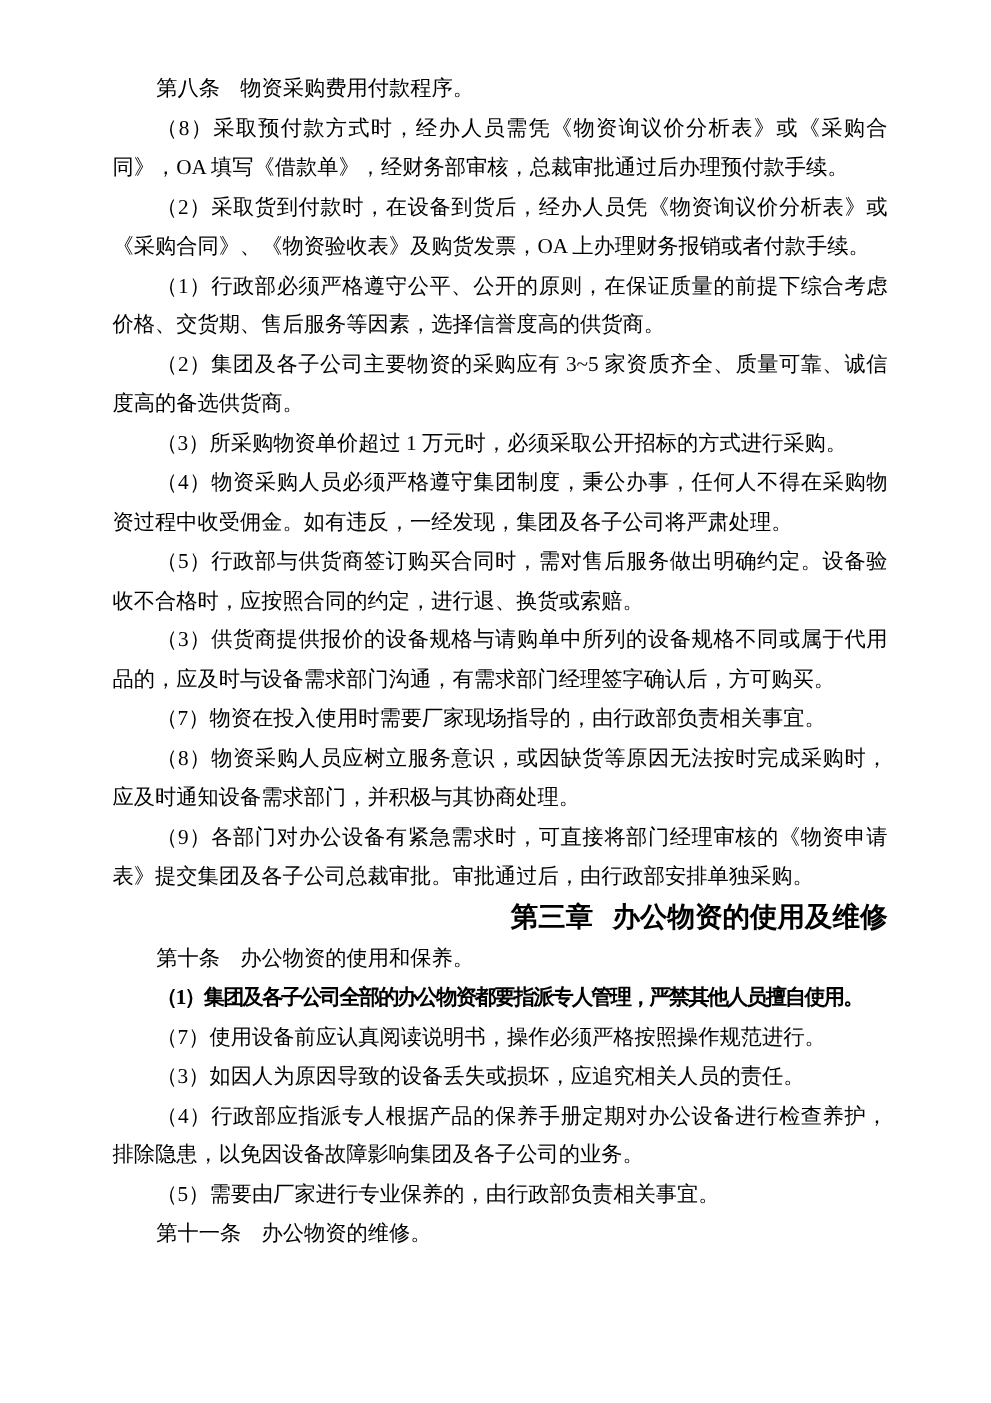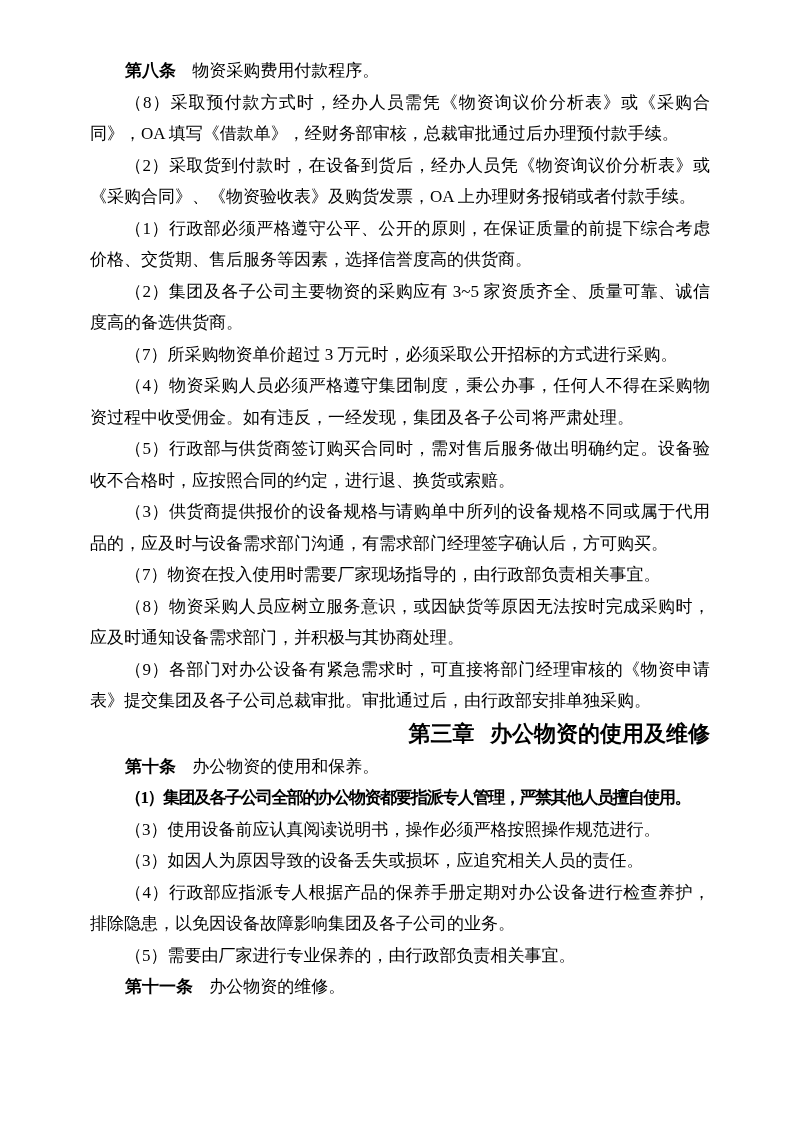--- a/index.html
+++ b/index.html
@@ -19,21 +19,21 @@
     left: 90px;
     width: 620px;
   }
   .para {
     font-size: 17px;
     line-height: 31.5px;
     text-align: justify;
     text-indent: 35px;
   }
   .clause-label {
-    font-weight: bold;
+    font-weight: normal;
     margin-right: 0.95em;
   }
   .tight { letter-spacing: -1.5px; font-weight: bold; }
   .chapter {
     font-size: 22px;
     line-height: 34px;
     font-weight: bold;
     text-align: right;
     text-indent: 0;
   }
@@ -46,34 +46,34 @@
   <div class="content">
 
     <p class="para"><b class="clause-label">第八条</b><span>物资采购费用付款程序。</span></p>
 
     <p class="para">（8）采取预付款方式时，经办人员需凭《物资询议价分析表》或《采购合同》，OA 填写《借款单》，经财务部审核，总裁审批通过后办理预付款手续。</p>
     <p class="para">（2）采取货到付款时，在设备到货后，经办人员凭《物资询议价分析表》或《采购合同》、《物资验收表》及购货发票，OA 上办理财务报销或者付款手续。</p>
 
 
     <p class="para">（1）行政部必须严格遵守公平、公开的原则，在保证质量的前提下综合考虑价格、交货期、售后服务等因素，选择信誉度高的供货商。</p>
     <p class="para">（2）集团及各子公司主要物资的采购应有 3~5 家资质齐全、质量可靠、诚信度高的备选供货商。</p>
-    <p class="para">（7）所采购物资单价超过 3 万元时，必须采取公开招标的方式进行采购。</p>
+    <p class="para">（3）所采购物资单价超过 1 万元时，必须采取公开招标的方式进行采购。</p>
     <p class="para">（4）物资采购人员必须严格遵守集团制度，秉公办事，任何人不得在采购物资过程中收受佣金。如有违反，一经发现，集团及各子公司将严肃处理。</p>
     <p class="para">（5）行政部与供货商签订购买合同时，需对售后服务做出明确约定。设备验收不合格时，应按照合同的约定，进行退、换货或索赔。</p>
     <p class="para">（3）供货商提供报价的设备规格与请购单中所列的设备规格不同或属于代用品的，应及时与设备需求部门沟通，有需求部门经理签字确认后，方可购买。</p>
     <p class="para">（7）物资在投入使用时需要厂家现场指导的，由行政部负责相关事宜。</p>
     <p class="para">（8）物资采购人员应树立服务意识，或因缺货等原因无法按时完成采购时，应及时通知设备需求部门，并积极与其协商处理。</p>
     <p class="para">（9）各部门对办公设备有紧急需求时，可直接将部门经理审核的《物资申请表》提交集团及各子公司总裁审批。审批通过后，由行政部安排单独采购。</p>
 
     <h2 class="chapter"><span class="chapter-label">第三章</span><span>办公物资的使用及维修</span></h2>
 
     <p class="para"><b class="clause-label">第十条</b><span>办公物资的使用和保养。</span></p>
 
     <p class="para tight">（1）集团及各子公司全部的办公物资都要指派专人管理，严禁其他人员擅自使用。</p>
-    <p class="para">（3）使用设备前应认真阅读说明书，操作必须严格按照操作规范进行。</p>
+    <p class="para">（7）使用设备前应认真阅读说明书，操作必须严格按照操作规范进行。</p>
     <p class="para">（3）如因人为原因导致的设备丢失或损坏，应追究相关人员的责任。</p>
     <p class="para">（4）行政部应指派专人根据产品的保养手册定期对办公设备进行检查养护，排除隐患，以免因设备故障影响集团及各子公司的业务。</p>
     <p class="para">（5）需要由厂家进行专业保养的，由行政部负责相关事宜。</p>
 
     <p class="para"><b class="clause-label">第十一条</b><span>办公物资的维修。</span></p>
 
   </div>
 </div>
 
 </body></html>

